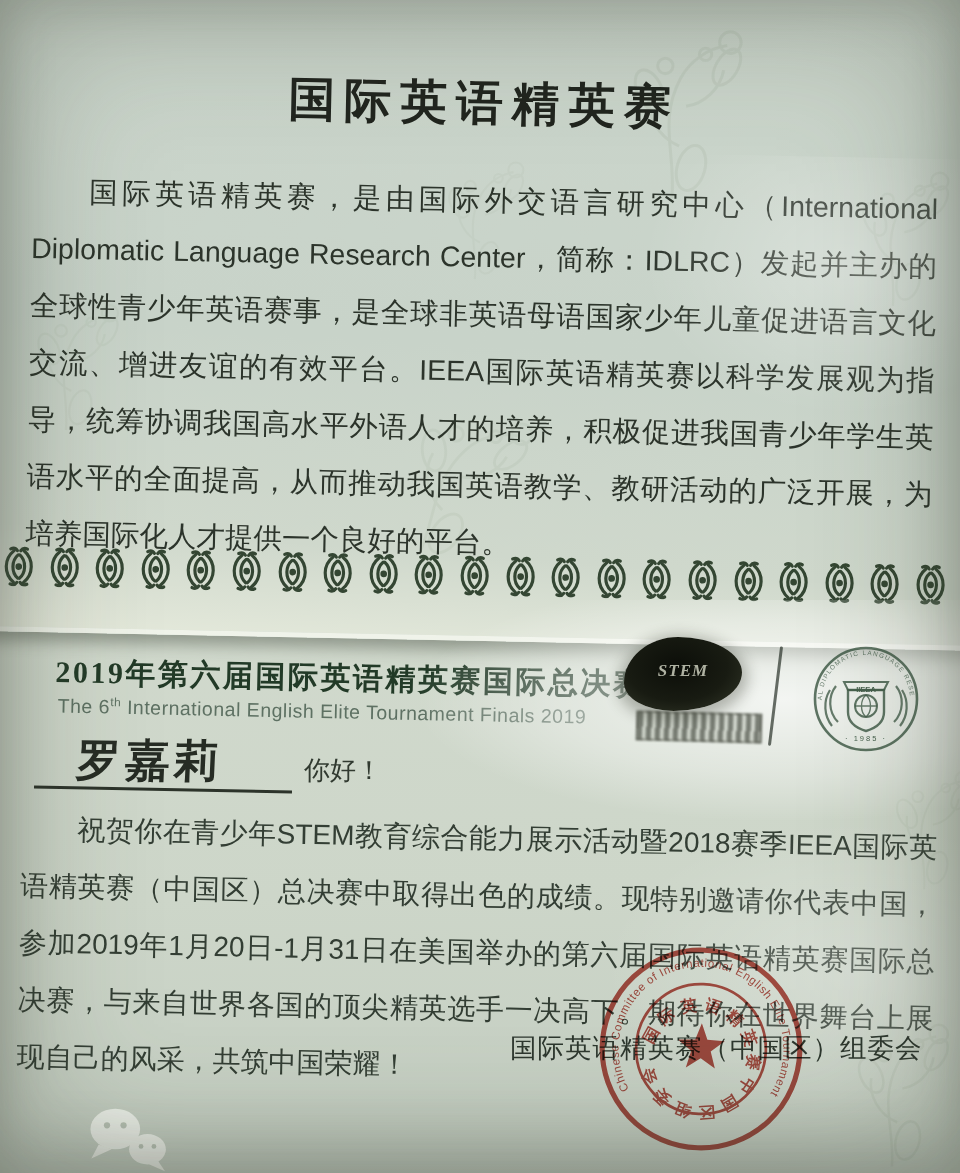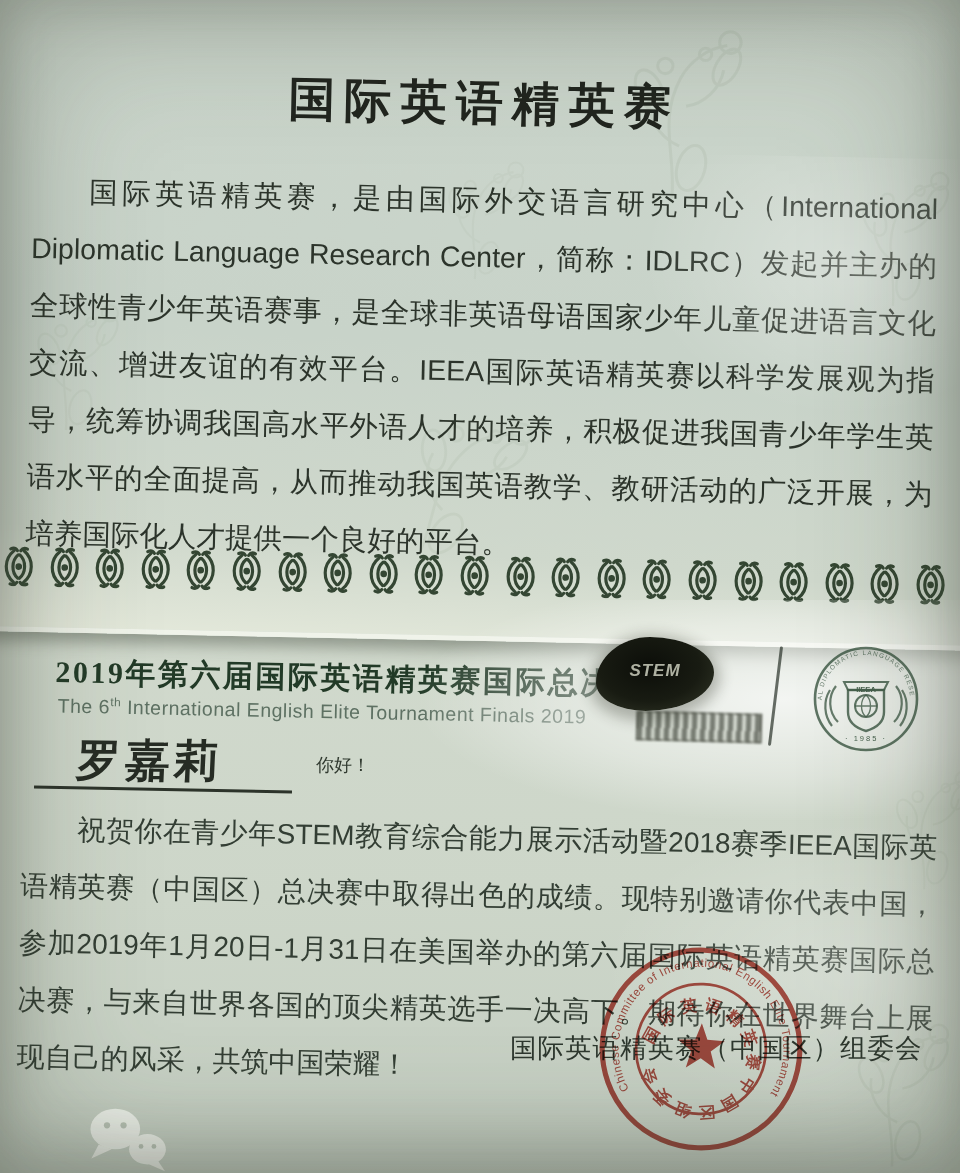--- a/index.html
+++ b/index.html
@@ -38,41 +38,41 @@
   .floral{position:absolute;color:#87987f;pointer-events:none;}
 
   
   .tilt{transform:rotate(1.2deg);transform-origin:0 0;}
   #invite-heading{position:absolute;left:56px;top:652px;font-size:30px;font-weight:bold;
      letter-spacing:2.5px;color:#223a27;z-index:2;font-family:"Liberation Serif","DejaVu Serif",serif;}
   #invite-subheading{position:absolute;left:58px;top:694px;font-size:19.5px;
      color:#5e7163;letter-spacing:.5px;z-index:2;}
   #invite-subheading sup{font-size:12px;}
 
-  #stem-blob{position:absolute;left:596px;top:637px;width:118px;height:74px;z-index:5;
+  #stem-blob{position:absolute;left:624px;top:637px;width:118px;height:74px;z-index:5;
      background:radial-gradient(ellipse at 45% 40%,#0c0e09 0%,#181b12 55%,#2b2f22 85%,rgba(60,65,50,.35) 100%);
      border-radius:46% 54% 58% 42% / 62% 48% 52% 38%;
-     box-shadow:0 4px 14px 6px rgba(35,40,28,.30);filter:blur(.4px);}
+     box-shadow:0 4px 14px 6px rgba(35,40,28,.30);filter:blur(.4px);font-family:Liberation Serif, serif;}
   #stem-blob .stem-label{position:absolute;left:0;top:24px;width:100%;text-align:center;
      font-size:17px;font-weight:bold;font-style:italic;color:rgba(215,218,200,.8);
      letter-spacing:1px;filter:blur(.6px);}
   #stem-smudge{position:absolute;left:636px;top:712px;width:122px;height:26px;z-index:5;
      background:repeating-linear-gradient(92deg,rgba(45,50,38,.75) 0 5px,rgba(130,136,118,.35) 5px 9px);
      border:2px solid rgba(45,50,38,.55);filter:blur(1.1px);opacity:.8;
      transform:rotate(1.5deg);}
   #logo-divider-line{position:absolute;left:774px;top:646px;width:2.5px;height:100px;
      background:rgba(40,48,40,.7);transform:rotate(7deg);z-index:5;border-radius:2px;}
 
   #idlrc-seal{position:absolute;left:796px;top:642px;z-index:5;opacity:.88;}
 
   #name-underline{position:absolute;left:34px;top:788px;width:258px;height:3px;
      background:#2c332a;transform:rotate(1.1deg);z-index:2;}
   #recipient-name{position:absolute;left:76px;top:731px;font-size:45px;font-weight:600;
      color:#262c24;transform:rotate(.6deg) skewX(-2deg);z-index:2;letter-spacing:4px;}
-  #greeting{position:absolute;left:316px;top:753px;font-size:18px;color:#313a30;z-index:2;}
+  #greeting{position:absolute;left:304px;top:753px;font-size:26px;color:#313a30;z-index:2;}
 
   #invite-body{position:absolute;left:22px;top:800px;width:916px;margin:0;
      font-size:28px;line-height:57px;color:#333e34;text-align:justify;text-indent:2em;z-index:2;}
 
   #signature-line{position:absolute;left:510px;top:1030px;font-size:26.5px;
      color:#2d372e;letter-spacing:1px;z-index:5;}
 
   #red-stamp{position:absolute;left:596px;top:944px;z-index:6;opacity:.84;
      mix-blend-mode:multiply;transform:rotate(2deg);}
 

